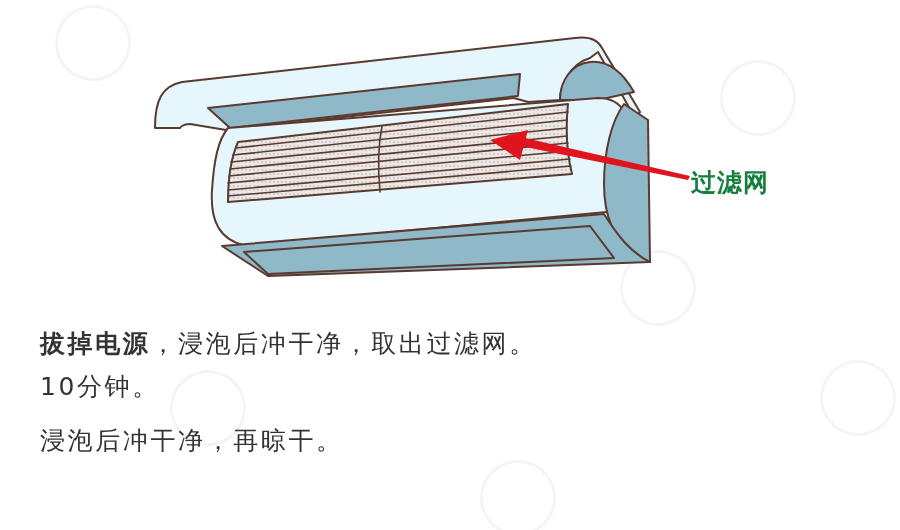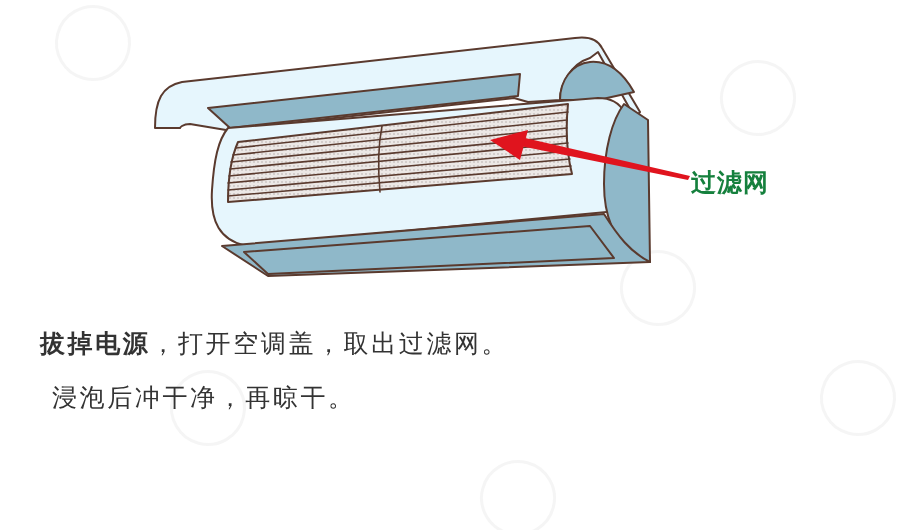--- a/index.html
+++ b/index.html
@@ -3,21 +3,21 @@
 <meta charset="utf-8">
 <style>
   html, body { margin: 0; padding: 0; background: #ffffff; }
   body { width: 900px; height: 530px; position: relative; overflow: hidden;
          font-family: "DejaVu Sans", "Liberation Sans", sans-serif; color: #333333; }
   .illustration { position: absolute; left: 0; top: 0; width: 900px; height: 300px; }
   .callout-label { position: absolute; left: 691px; top: 166px; font-size: 25px; font-weight: bold;
                    color: #15803d; letter-spacing: 1px; }
   .text-block { position: absolute; left: 40px; top: 322px; width: 840px; }
   .line { font-size: 25px; letter-spacing: 2.6px; white-space: nowrap; line-height: 43px; }
-  .line.gap { margin-top: 11px; margin-left: 12px; }
+  .line.gap { margin-top: 11px; }
   .b { font-weight: bold; }
   .watermark { position: absolute; width: 70px; height: 70px; border: 3px solid rgba(200,200,200,0.18);
                border-radius: 50%; transform: rotate(-30deg); }
 </style>
 </head>
 <body>
 
 <div class="watermark" style="left:55px;top:5px;"></div>
 <div class="watermark" style="left:720px;top:60px;"></div>
 <div class="watermark" style="left:620px;top:250px;"></div>
@@ -65,16 +65,17 @@
   <g fill="#e0141e">
     <path d="M525,138 L505,143 L688,180 L690,176 Z"></path>
     <path d="M490,140 L528,130 L520,160 Z"></path>
   </g>
 </svg>
 
 <div class="callout-label">过滤网</div>
 
 <div class="text-block">
   <div class="line">
-    <span class="b">拔掉电源</span><span>，打开空调盖，取出过滤网。</span>
+    <span class="b">拔掉电源</span><span>，浸泡后冲干净，取出过滤网。</span>
   </div>
+  <div class="line">10分钟。</div>
   <div class="line gap">浸泡后冲干净，再晾干。</div>
 </div>
 
 </body></html>

